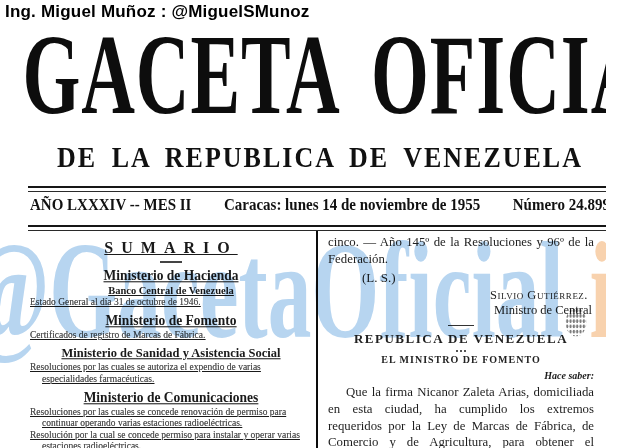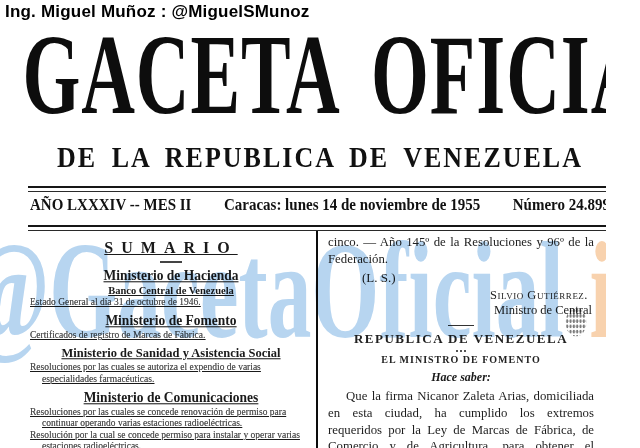--- a/index.html
+++ b/index.html
@@ -49,21 +49,21 @@
   .seal{font-size:13px;margin:3px 0 2px 34px;}
   .sig-name{text-align:right;font-variant:small-caps;font-size:12.5px;
             letter-spacing:0.5px;margin-right:6px;color:#222;}
   .sig-title{text-align:right;font-size:12.5px;margin-right:2px;color:#222;}
   .c-rule{width:26px;border-top:1.5px solid #333;margin:7px auto 5px auto;}
   .rep-head{text-align:center;font-size:13px;letter-spacing:1.5px;font-weight:bold;
             color:#222;margin-top:2px;}
   .tiny-mark{width:10px;border-top:2px dotted #555;margin:3px auto 2px auto;}
   .min-head{text-align:center;font-size:10px;font-weight:bold;letter-spacing:1px;
             color:#222;margin-top:1px;}
-  .hace{text-align:center;font-style:italic;font-weight:bold;font-size:12px;
+  .hace{text-align:right;font-style:italic;font-weight:bold;font-size:10px;
         margin:5px 0 3px 0;}
   .body-par{font-size:12.8px;line-height:1.3;text-align:justify;text-indent:18px;
             color:#1d1d1d;}
 
   
   .watermark{position:absolute;top:221px;left:-32px;z-index:5;pointer-events:none;
              mix-blend-mode:multiply;font-family:"Liberation Serif",serif;
              font-weight:bold;font-size:92px;line-height:1;white-space:nowrap;
              transform:scale(0.95,1.5);transform-origin:0 0;}
   .wm-blue{color:#b7d5f0;}

